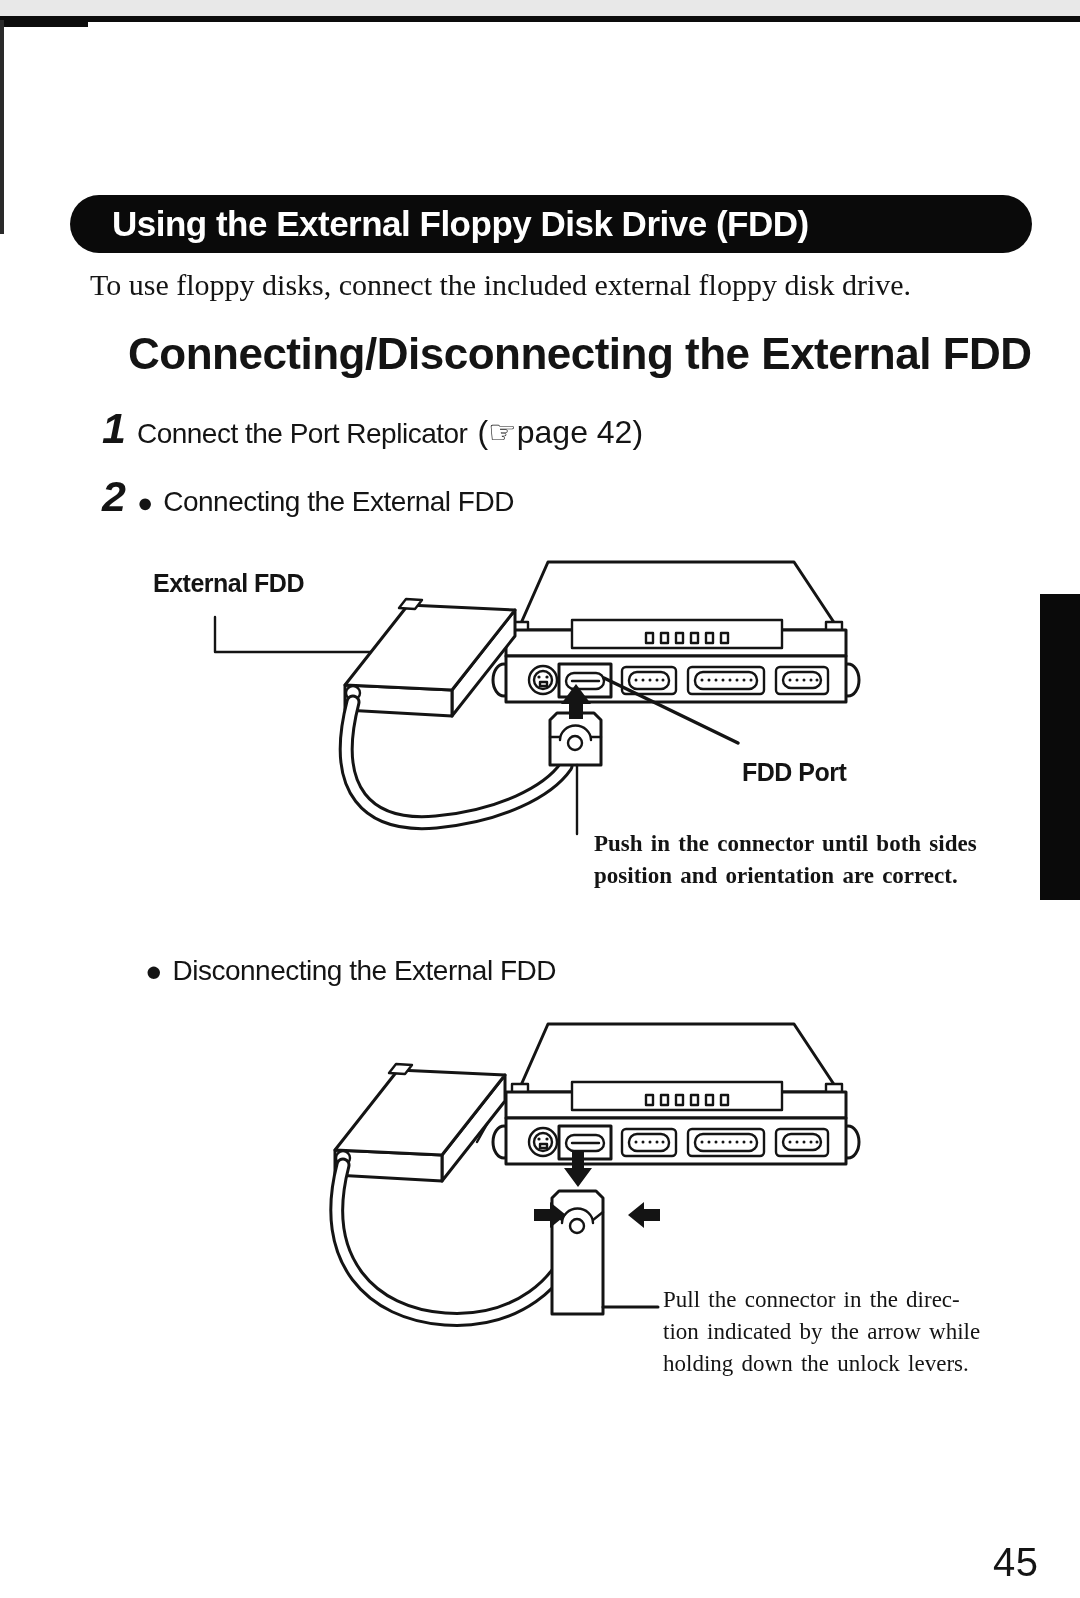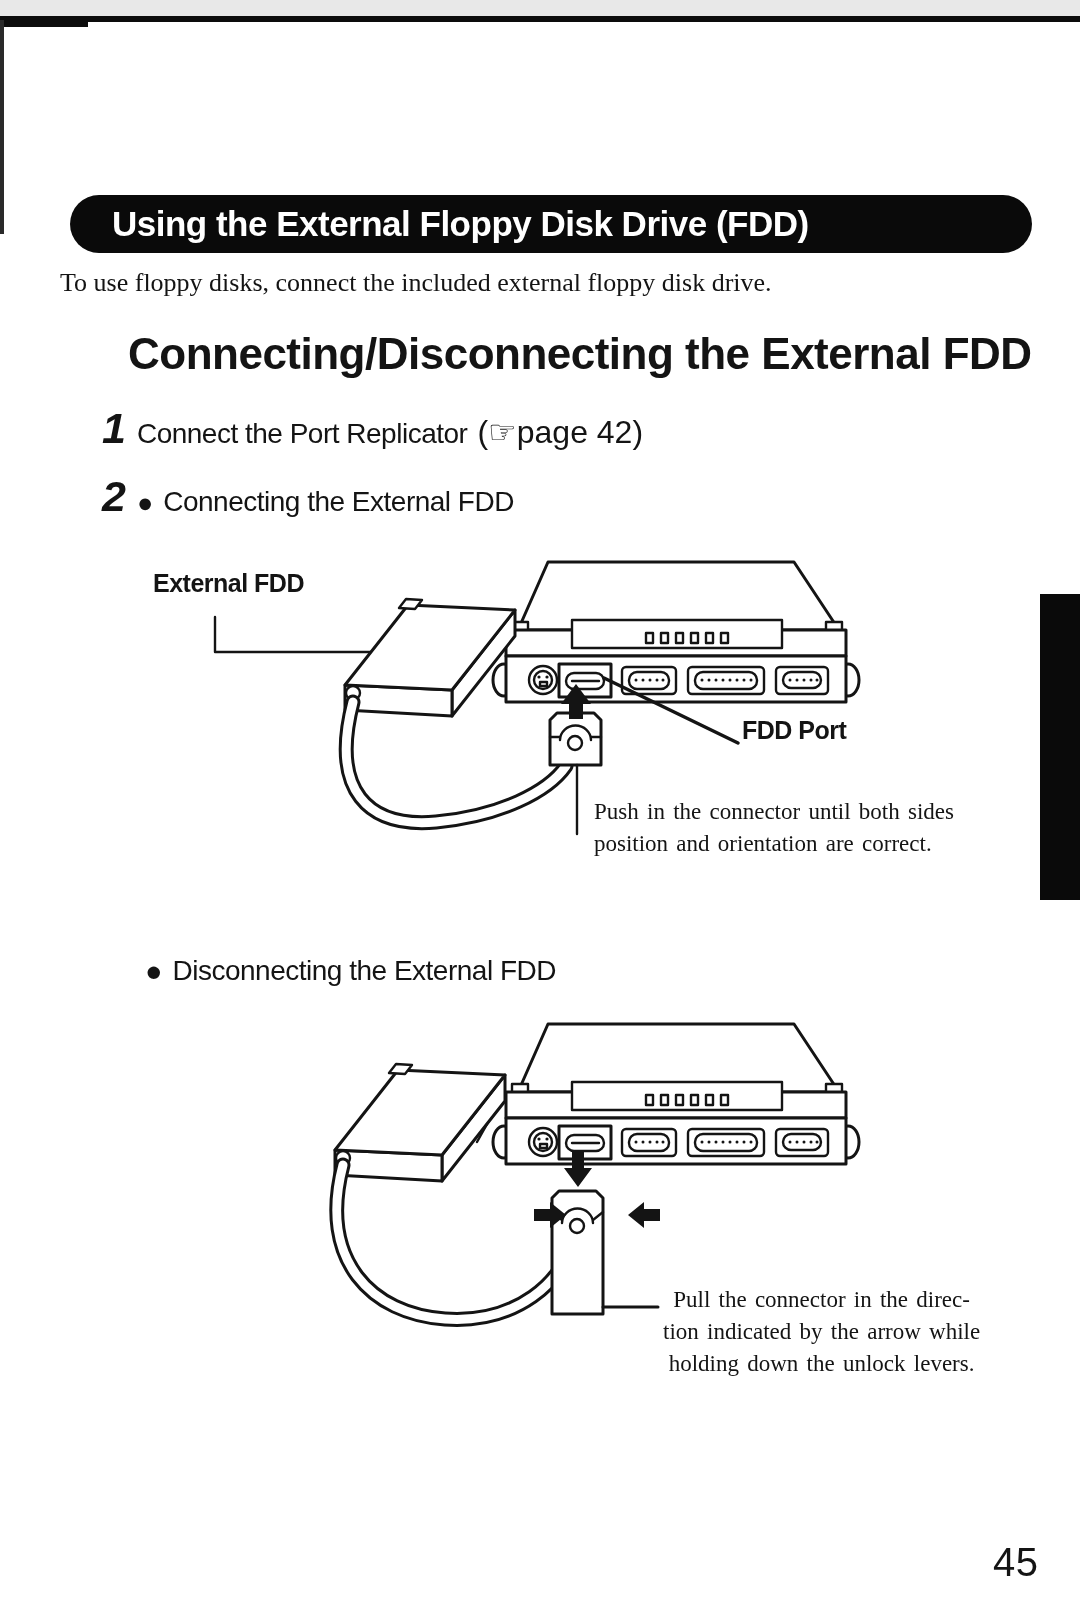--- a/index.html
+++ b/index.html
@@ -18,40 +18,40 @@
 
   
   .banner{
     left:70px; top:179px; width:920px; height:58px;
     background:#0a0a0a; color:#ffffff; border-radius:29px;
     padding-left:42px; line-height:57px;
     font-size:35px; font-weight:bold; letter-spacing:-0.5px;
     white-space:nowrap;
   }
 
-  .intro{left:60px; top:252px; font-family:"Liberation Serif", serif; font-size:26px; white-space:nowrap;}
+  .intro{left:90px; top:252px; font-family:"Liberation Serif", serif; font-size:30px; white-space:nowrap;}
 
   .section-heading{left:128px; top:313px; font-size:44px; font-weight:bold; letter-spacing:-0.5px; white-space:nowrap;}
 
   .step-row{display:flex; align-items:baseline; white-space:nowrap;}
   .step-num{font-style:italic; font-weight:bold; font-size:43px; margin-right:12px; letter-spacing:-1px;}
   .step-title{font-size:28px; font-weight:normal; letter-spacing:-0.5px;}
   .step-ref{font-size:32px; font-weight:normal; margin-left:10px; letter-spacing:0;}
   .bullet{font-size:27px; margin-right:10px; position:relative; top:1px;}
   .step1{left:102px; top:388px;}
   .step2{left:102px; top:456px;}
   .section2{left:145px; top:938px;}
 
   .diagram-label{font-size:25px; font-weight:bold; letter-spacing:-0.5px; white-space:nowrap;}
   .label-external-fdd{left:153px; top:553px;}
-  .label-fdd-port{left:742px; top:700px;}
+  .label-fdd-port{left:742px; top:742px;}
 
   .caption{font-family:"Liberation Serif", serif; font-size:23px; line-height:32px; word-spacing:2.5px; white-space:nowrap;}
-  .caption1{left:594px; top:780px;}
-  .caption2{left:663px; top:1268px;text-align:center;}
+  .caption1{left:594px; top:812px;font-weight:bold;}
+  .caption2{left:663px; top:1268px;}
 
   .page-number{left:993px; top:1524px; font-size:40px; letter-spacing:0.5px;}
 
   svg{position:absolute; overflow:visible;}
   .ln{stroke:#141414; fill:none; stroke-linejoin:round; stroke-linecap:round;}
   .w3{stroke-width:3;}
   .w2{stroke-width:2.4;}
   .wh{fill:#ffffff;}
   .ink{fill:#141414; stroke:none;}
 </style>

